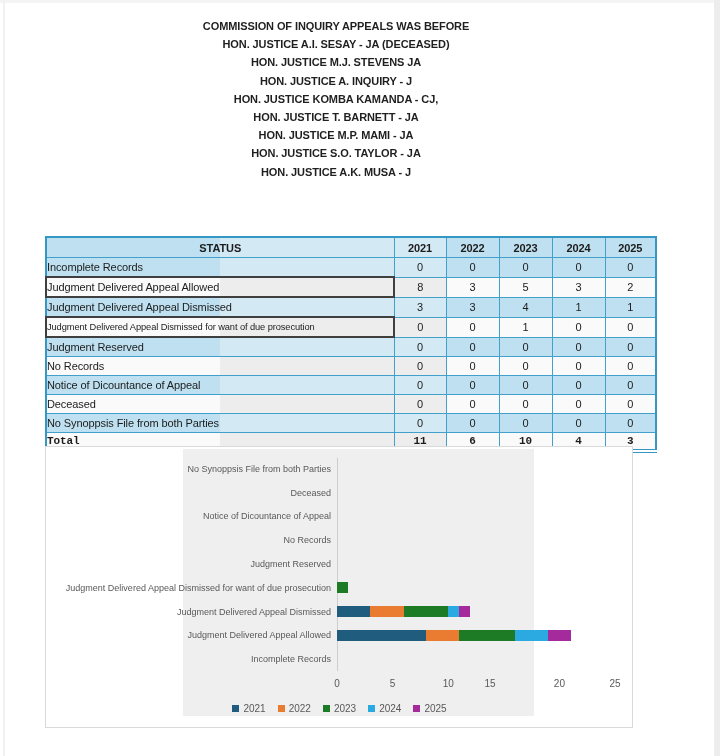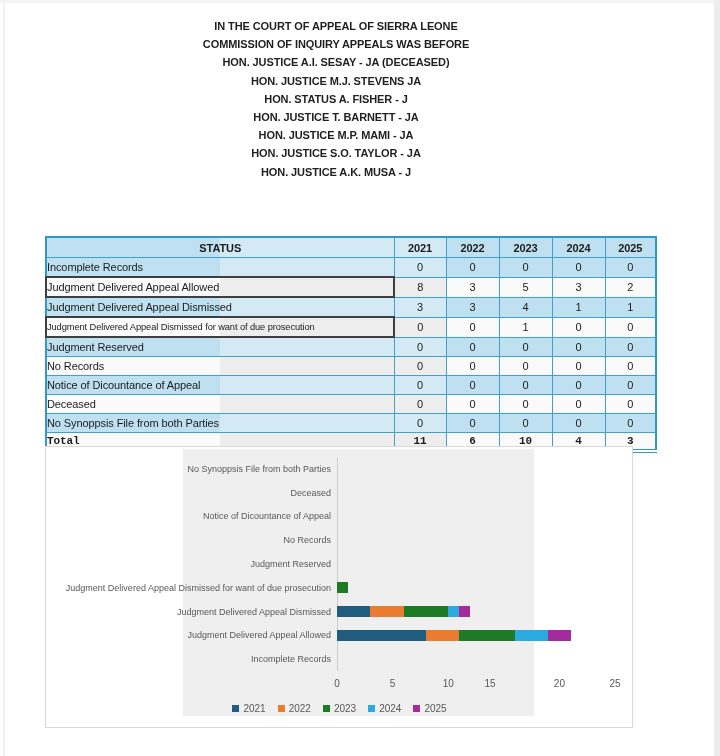--- a/index.html
+++ b/index.html
@@ -64,25 +64,25 @@
   .legend-sw { width:7px; height:7px; margin-right:4px; }
 </style>
 </head>
 <body>
 
 <div class="edge-top"></div>
 <div class="edge-left"></div>
 <div class="edge-right"></div>
 
 <div class="header-block" id="header-block">
-    <div>IN THE COURT OF APPEAL OF SIERRA LEONE</div>
     <div>COMMISSION OF INQUIRY APPEALS WAS BEFORE</div>
     <div>HON. JUSTICE A.I. SESAY - JA (DECEASED)</div>
     <div>HON. JUSTICE M.J. STEVENS JA</div>
-    <div>HON. STATUS A. FISHER - J</div>
+    <div>HON. JUSTICE A. INQUIRY - J</div>
+    <div>HON. JUSTICE KOMBA KAMANDA - CJ,</div>
     <div>HON. JUSTICE T. BARNETT - JA</div>
     <div>HON. JUSTICE M.P. MAMI - JA</div>
     <div>HON. JUSTICE S.O. TAYLOR - JA</div>
     <div>HON. JUSTICE A.K. MUSA - J</div>
   </div>
 
 <table class="status-table">
   <colgroup>
     <col style="width:348px">
       <col style="width:52px">

